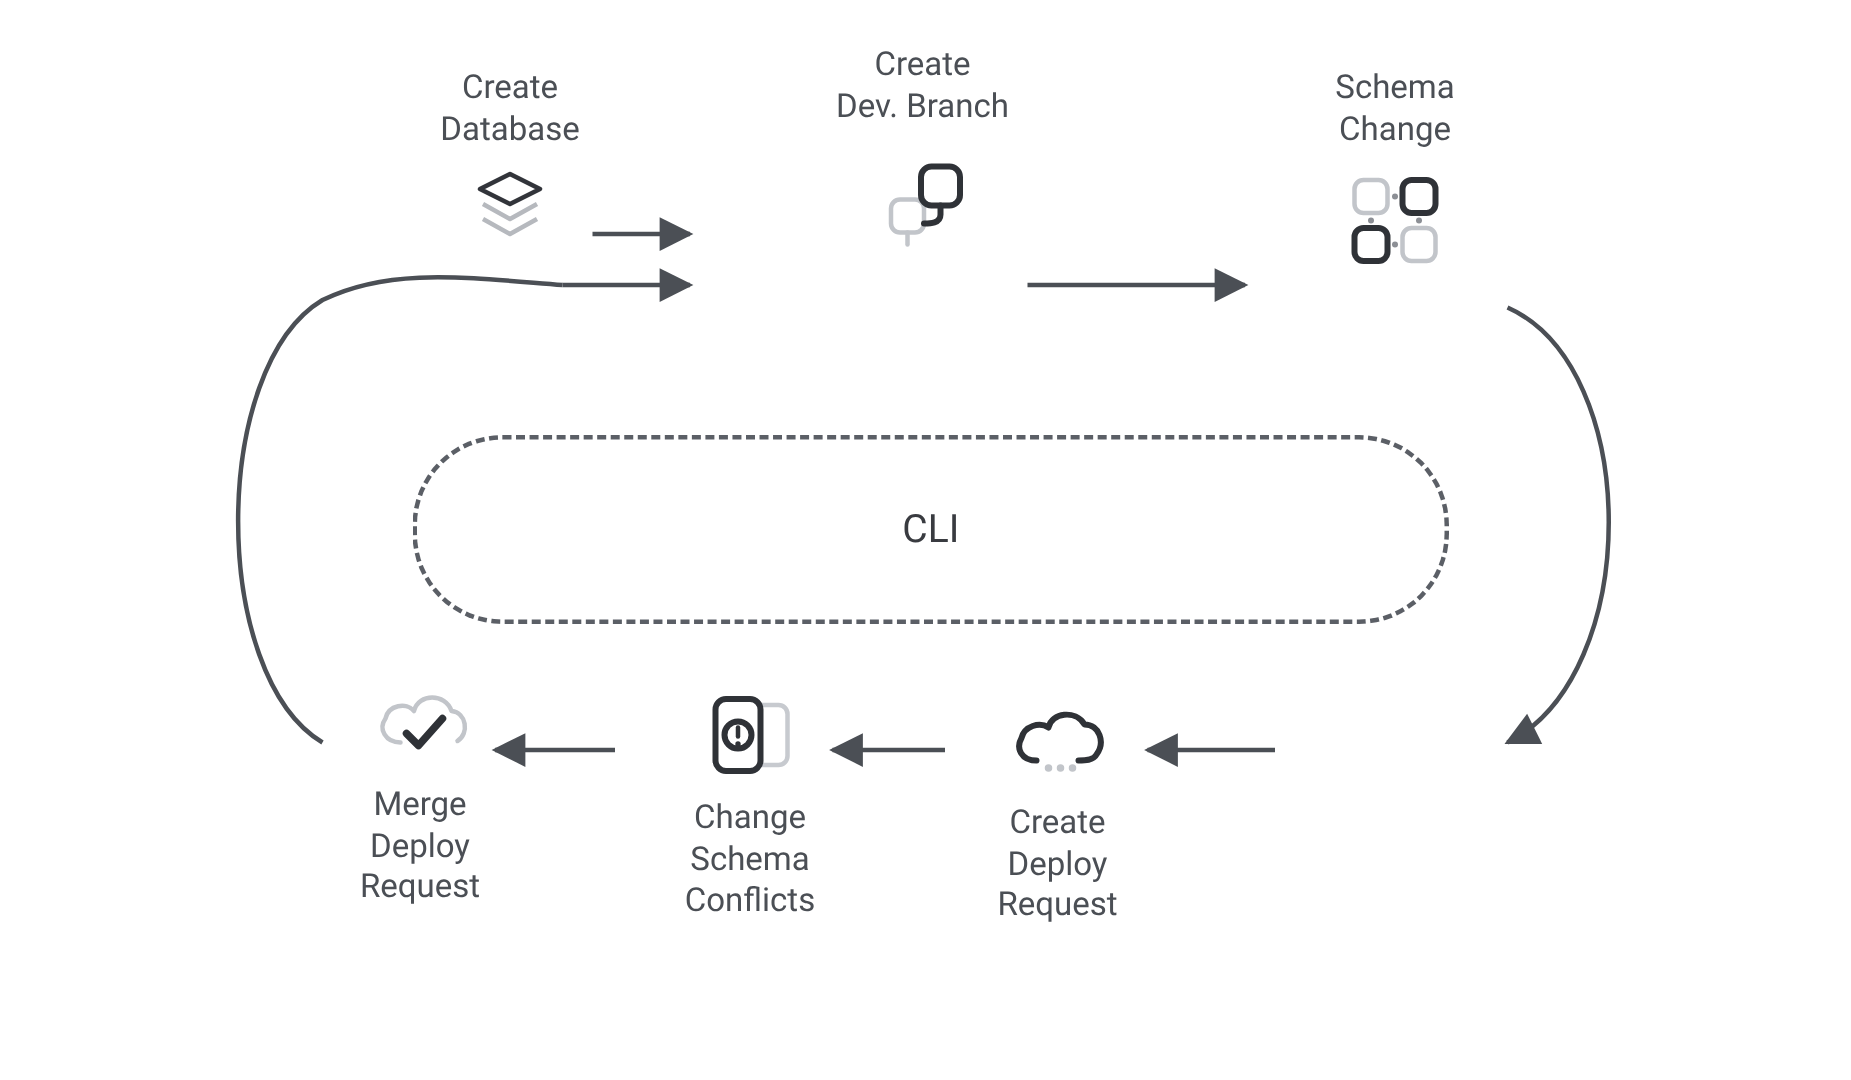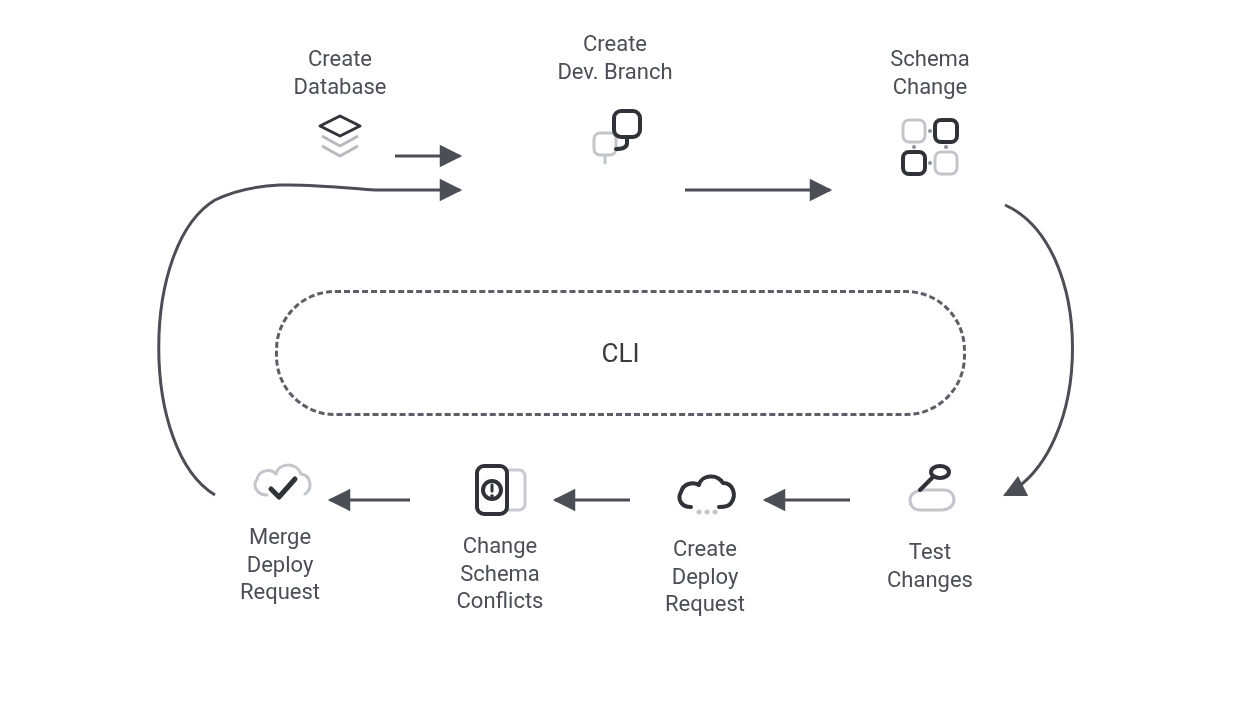--- a/index.html
+++ b/index.html
@@ -123,33 +123,20 @@
           <rect x="38" y="38" width="22" height="22" rx="6" stroke="#c2c5ca" stroke-width="3"></rect>
           <circle cx="33" cy="17" r="2" fill="#8c8f95"></circle>
           <circle cx="33" cy="49" r="2" fill="#8c8f95"></circle>
           <circle cx="17" cy="33" r="2" fill="#8c8f95"></circle>
           <circle cx="49" cy="33" r="2" fill="#8c8f95"></circle>
         </g>
       </svg>
     </div>
   </div>
 
-  <div class="node" style="left:850px; top:460px; width:160px;">
-    <div class="icon-wrap" style="margin-bottom:14px;">
-      <svg width="64" height="64" viewBox="0 0 64 64">
-        <g fill="none" stroke-linecap="round" stroke-linejoin="round">
-          <path d="M12 40 C12 34 18 30 26 30 L46 30 C52 30 56 34 56 40 C56 46 50 50 44 50 L22 50 C16 50 12 46 12 40 Z" stroke="#c2c5ca" stroke-width="3" fill="#fff"></path>
-          <path d="M22 30 L40 12" stroke="#2f3237" stroke-width="4"></path>
-          <ellipse cx="42" cy="12" rx="9" ry="6" stroke="#2f3237" stroke-width="4" fill="#fff"></ellipse>
-        </g>
-      </svg>
-    </div>
-    <div class="node-label">Test
-Changes</div>
-  </div>
 
   <div class="node" style="left:615px; top:465px; width:180px;">
     <div class="icon-wrap" style="margin-bottom:14px;">
       <svg width="68" height="56" viewBox="0 0 68 56">
         <g fill="none" stroke-linecap="round" stroke-linejoin="round">
           <path d="M20 42 C10 42 6 34 10 27 C12 19 22 16 28 20 C30 10 46 8 52 18 C62 18 66 30 60 38 C58 42 52 42 48 42" stroke="#2f3237" stroke-width="4"></path>
           <circle cx="28" cy="47" r="2.5" fill="#c2c5ca"></circle>
           <circle cx="36" cy="47" r="2.5" fill="#c2c5ca"></circle>
           <circle cx="44" cy="47" r="2.5" fill="#c2c5ca"></circle>
         </g>

